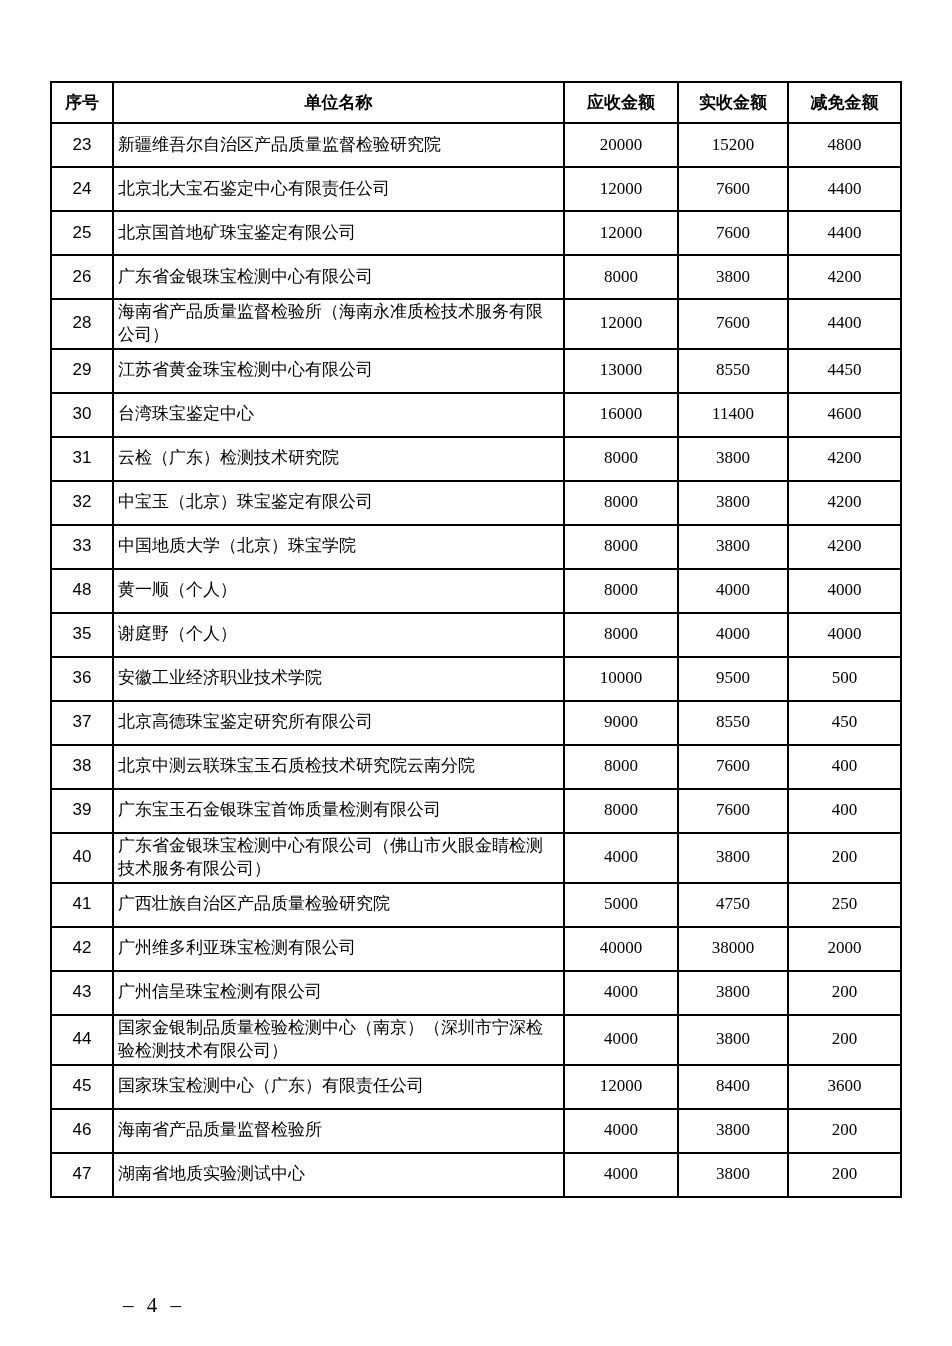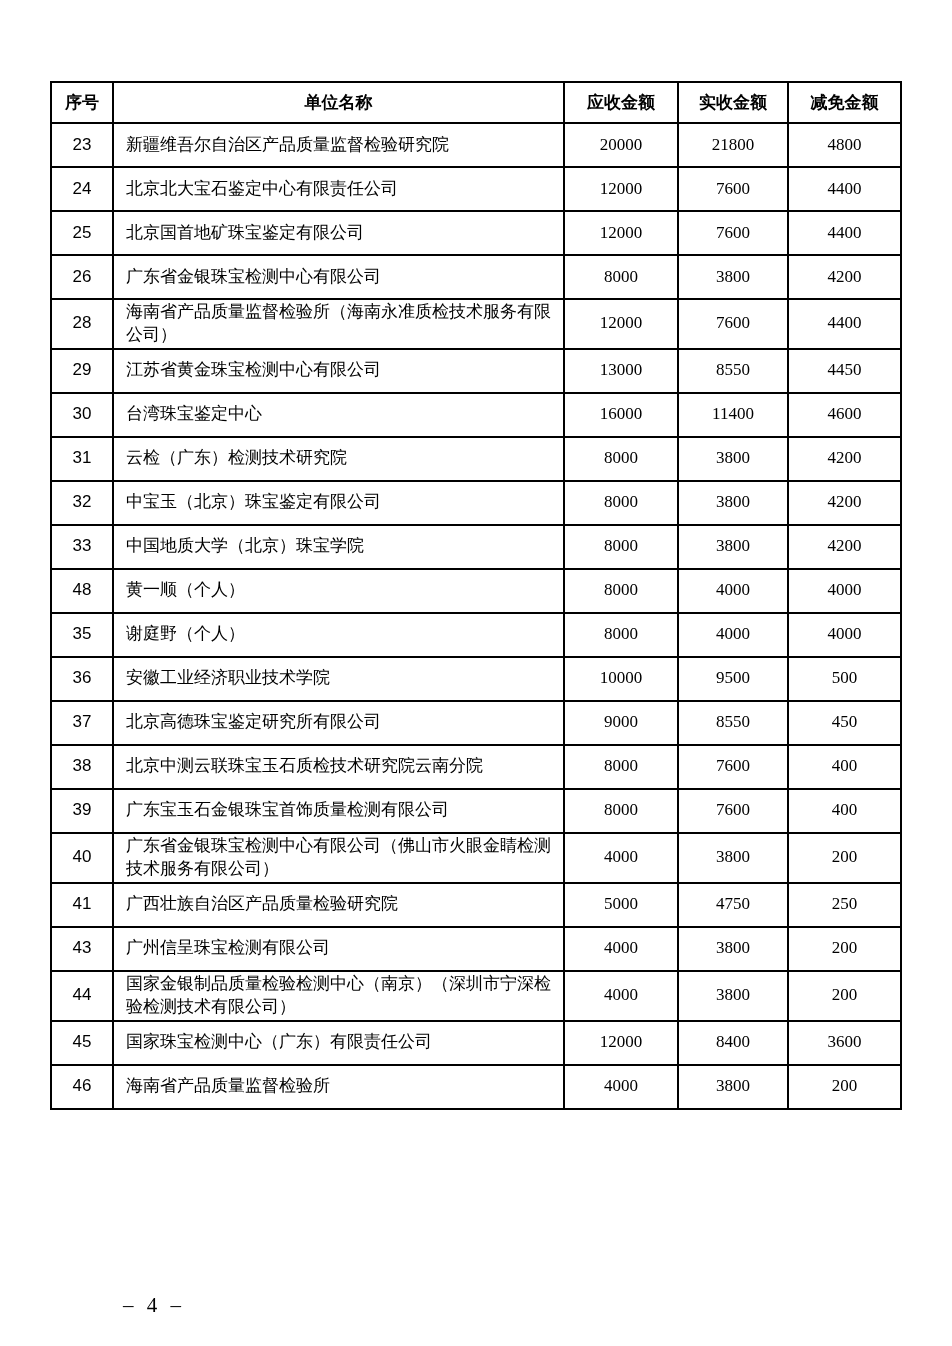--- a/index.html
+++ b/index.html
@@ -38,21 +38,21 @@
     height: 40px;
     padding: 1px 2px;
     line-height: 1.35;
   }
   .fee-table td.seq {
     text-align: center;
     font-family: Liberation Sans, sans-serif;
   }
   .fee-table td.name {
     text-align: left;
-    padding-left: 12px;
+    padding-left: 4px;
     padding-right: 5px;
     word-break: break-all;
     line-break: anywhere;
     margin-top: 12px;
   }
   .fee-table td.num {
     text-align: center;
     font-family: "Liberation Serif", "DejaVu Serif", serif;
   }
   .footer {
@@ -84,21 +84,21 @@
         <th>应收金额</th>
         <th>实收金额</th>
         <th>减免金额</th>
       </tr>
     </thead>
     <tbody id="table-body">
         <tr>
           <td class="seq">23</td>
           <td class="name">新疆维吾尔自治区产品质量监督检验研究院</td>
           <td class="num">20000</td>
-          <td class="num">21800</td>
+          <td class="num">15200</td>
           <td class="num">4800</td>
         </tr>
         <tr>
           <td class="seq">24</td>
           <td class="name">北京北大宝石鉴定中心有限责任公司</td>
           <td class="num">12000</td>
           <td class="num">7600</td>
           <td class="num">4400</td>
         </tr>
         <tr>
@@ -207,20 +207,27 @@
           <td class="num">200</td>
         </tr>
         <tr>
           <td class="seq">41</td>
           <td class="name">广西壮族自治区产品质量检验研究院</td>
           <td class="num">5000</td>
           <td class="num">4750</td>
           <td class="num">250</td>
         </tr>
         <tr>
+          <td class="seq">42</td>
+          <td class="name">广州维多利亚珠宝检测有限公司</td>
+          <td class="num">40000</td>
+          <td class="num">38000</td>
+          <td class="num">2000</td>
+        </tr>
+        <tr>
           <td class="seq">43</td>
           <td class="name">广州信呈珠宝检测有限公司</td>
           <td class="num">4000</td>
           <td class="num">3800</td>
           <td class="num">200</td>
         </tr>
         <tr>
           <td class="seq">44</td>
           <td class="name">国家金银制品质量检验检测中心（南京）（深圳市宁深检验检测技术有限公司）</td>
           <td class="num">4000</td>
@@ -234,18 +241,25 @@
           <td class="num">8400</td>
           <td class="num">3600</td>
         </tr>
         <tr>
           <td class="seq">46</td>
           <td class="name">海南省产品质量监督检验所</td>
           <td class="num">4000</td>
           <td class="num">3800</td>
           <td class="num">200</td>
         </tr>
+        <tr>
+          <td class="seq">47</td>
+          <td class="name">湖南省地质实验测试中心</td>
+          <td class="num">4000</td>
+          <td class="num">3800</td>
+          <td class="num">200</td>
+        </tr>
       </tbody>
   </table>
 
   <div class="footer">– 4 –</div>
 
 </div>
 
 </body></html>

